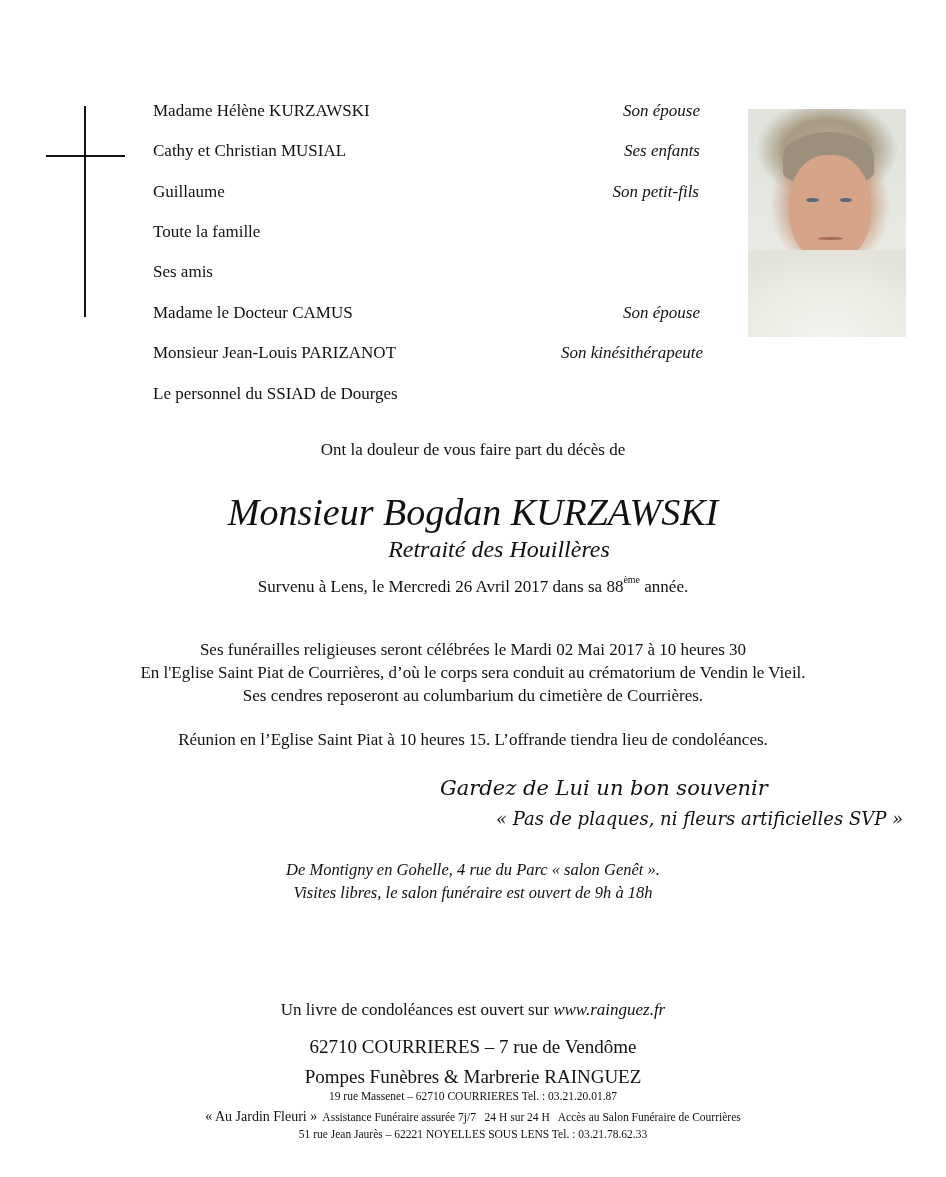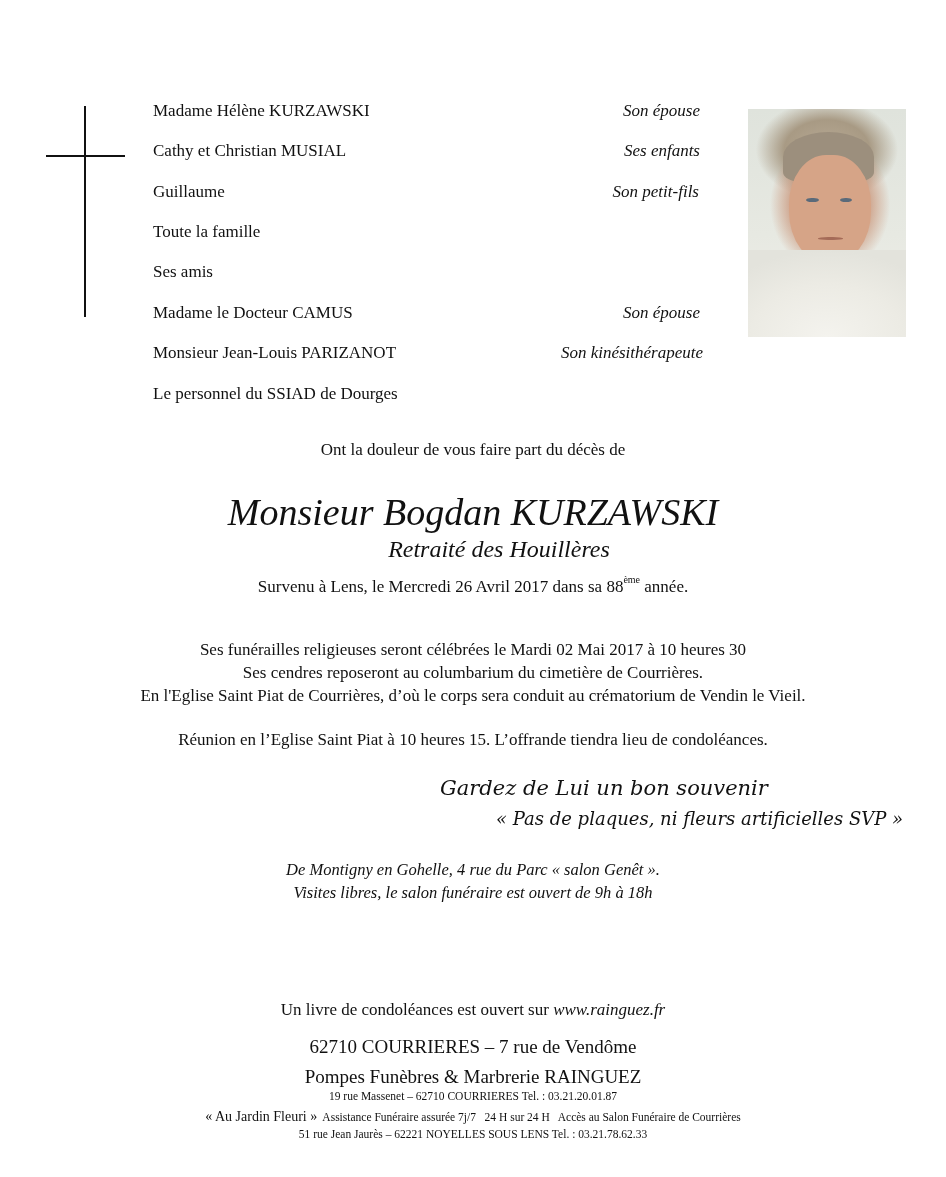--- a/index.html
+++ b/index.html
@@ -82,22 +82,22 @@
   <div class="shirt"></div>
 </div>
 
 <div class="abs center intro">Ont la douleur de vous faire part du décès de</div>
 <div class="abs center deceased">Monsieur Bogdan KURZAWSKI</div>
 <div class="abs center subtitle">Retraité des Houillères</div>
 <div class="abs center death"><span>Survenu à Lens, le Mercredi 26 Avril 2017 dans sa 88</span><sup>ème</sup><span> année.</span></div>
 
 <div class="abs center funeral">
   <div>Ses funérailles religieuses seront célébrées le Mardi 02 Mai 2017 à 10 heures 30</div>
+  <div>En l'Eglise Saint Piat de Courrières, d’où le corps sera conduit au crématorium de Vendin le Vieil.</div>
   <div>Ses cendres reposeront au columbarium du cimetière de Courrières.</div>
-  <div>En l'Eglise Saint Piat de Courrières, d’où le corps sera conduit au crématorium de Vendin le Vieil.</div>
 </div>
 <div class="abs center reunion">Réunion en l’Eglise Saint Piat à 10 heures 15. L’offrande tiendra lieu de condoléances.</div>
 
 <div class="abs script souvenir">Gardez de Lui un bon souvenir</div>
 <div class="abs script plaques">«  Pas de plaques, ni fleurs artificielles SVP »</div>
 
 <div class="abs center salon">
   <div>De Montigny en Gohelle, 4 rue du Parc « salon Genêt ».</div>
   <div>Visites libres, le salon funéraire est ouvert de 9h à 18h</div>
 </div>

